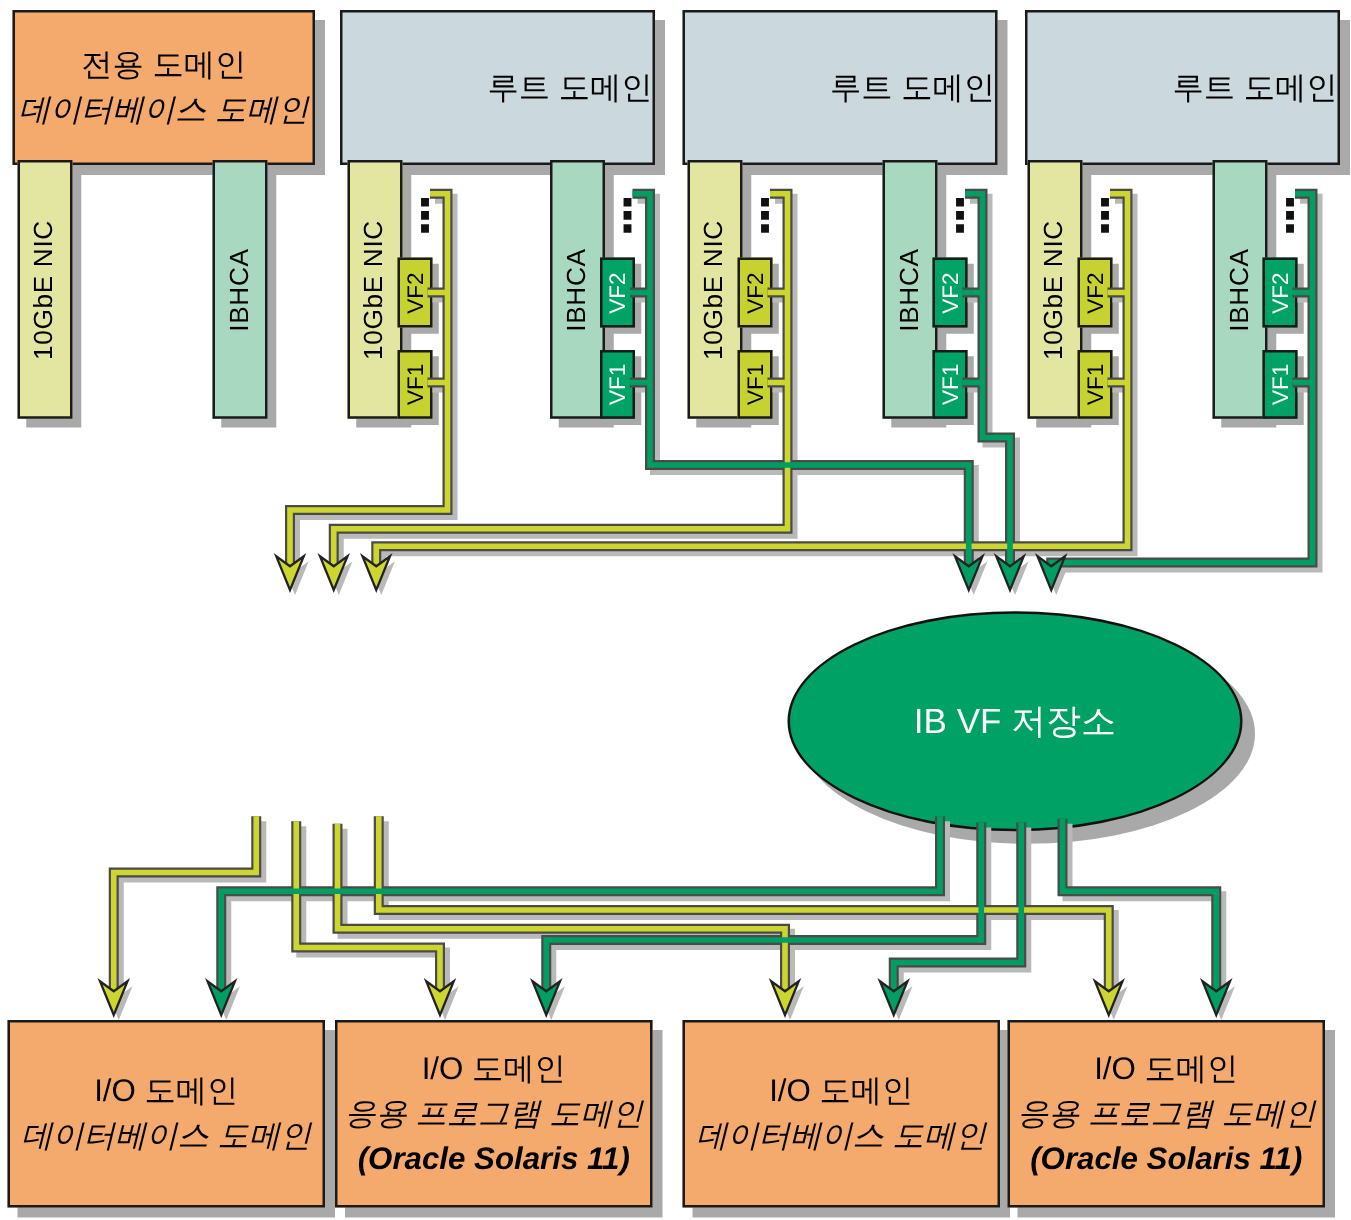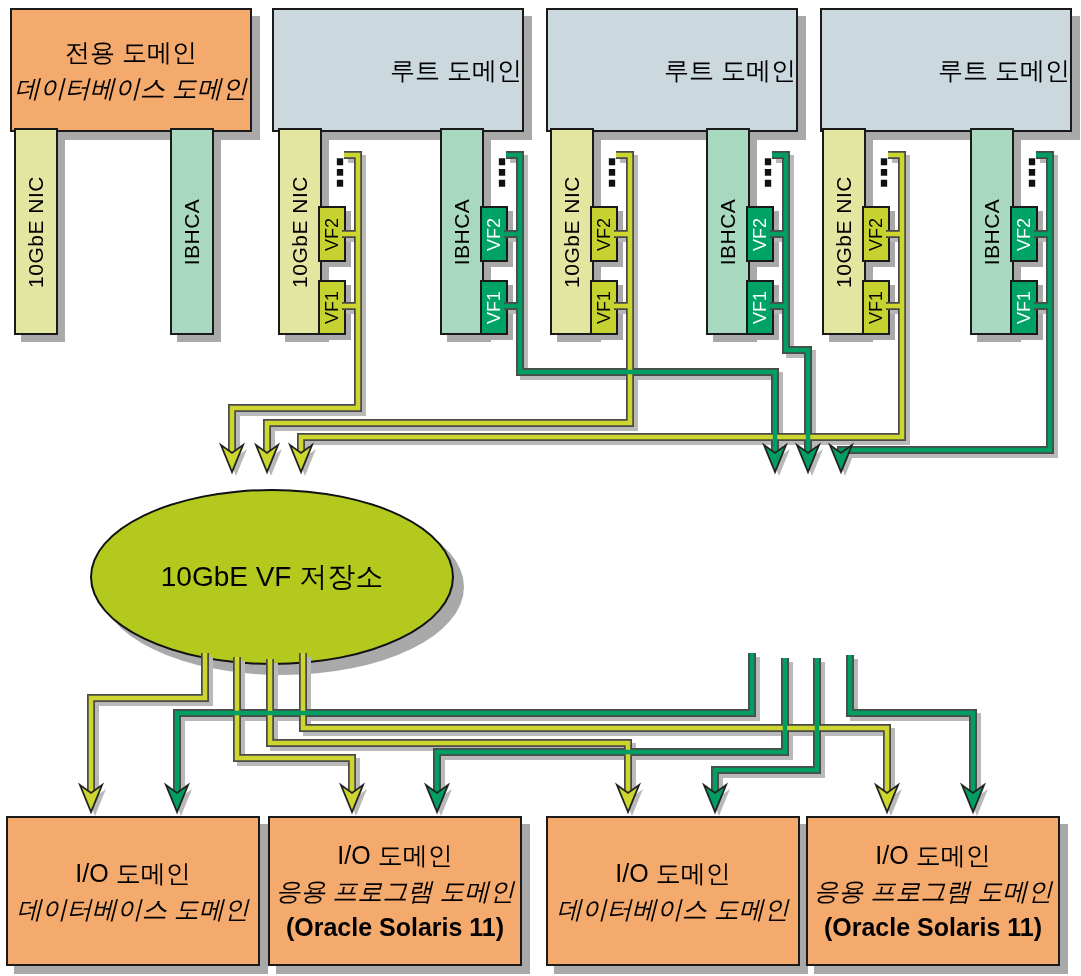--- a/index.html
+++ b/index.html
@@ -12,21 +12,21 @@
     position:absolute;border:2px solid #1a1a1a;
     display:flex;flex-direction:column;align-items:center;justify-content:center;
     text-align:center;z-index:2;
     box-shadow:8px 8px 0 0 var(--shadow,#a9a9a9);
   }
   .domain{top:8px;height:120px;font-size:25px;line-height:36px;}
   .dedicated{background:var(--orange,#f4a96d);}
   .root{background:var(--bluegray,#cbd8de);align-items:flex-end;}
   .iobox{top:816px;height:146px;background:var(--orange,#f4a96d);font-size:25px;line-height:36px;}
   .it{font-style:italic;text-align:right;}
-  .bi{font-weight:bold;}
+  .bi{font-style:italic;font-weight:bold;}
   
   .bar{
     position:absolute;top:128px;width:40px;height:203px;border:2px solid #1a1a1a;
     display:flex;align-items:center;justify-content:center;z-index:2;
     box-shadow:7px 7px 0 0 var(--shadow,#a9a9a9);
   }
   .nic{background:var(--nic-pale,#e3e6a1);}
   .hca{background:var(--hca-pale,#a8d8bf);}
   .vtext{transform:rotate(-90deg);white-space:nowrap;display:block;}
   .bar .vtext{font-size:21px;letter-spacing:.5px;}
@@ -149,22 +149,22 @@
   </div>
 
   <div class="vdots" style="left:1014px;">⋮</div>
   <div class="vf vfg" style="left:1010px;top:206px;height:52px;">
     <span class="vtext">VF2</span>
   </div>
   <div class="vf vfg" style="left:1010px;top:280px;height:51px;">
     <span class="vtext">VF1</span>
   </div>
 
-  <div class="pool pool-y">
-    <span>10GbE VF 저장소</span>
+  <div class="pool pool-g">
+    <span>IB VF 저장소</span>
   </div>
 
   <div class="box iobox" style="left:6px;width:250px;">
     <div>I/O 도메인</div>
     <div class="it">데이터베이스 도메인</div>
   </div>
   <div class="box iobox" style="left:268px;width:250px;">
     <div>I/O 도메인</div>
     <div class="it">응용 프로그램 도메인</div>
     <div class="bi">(Oracle Solaris 11)</div>

